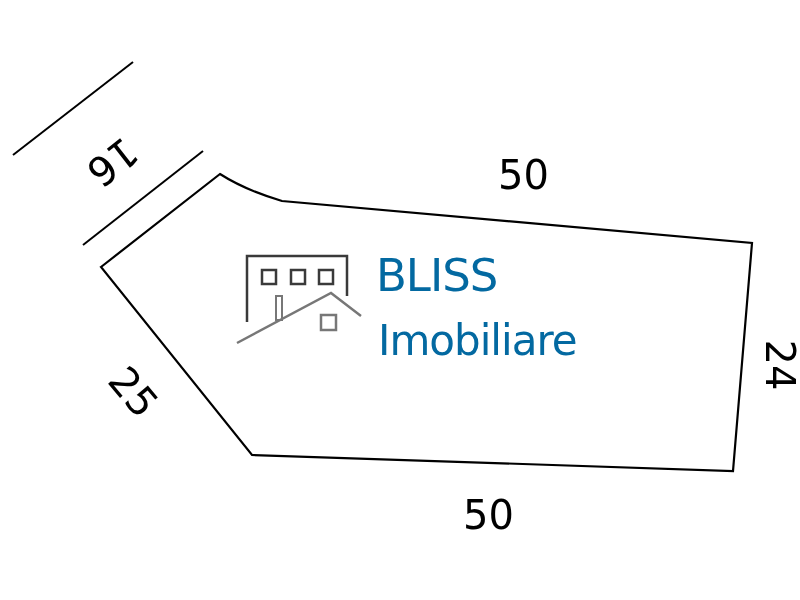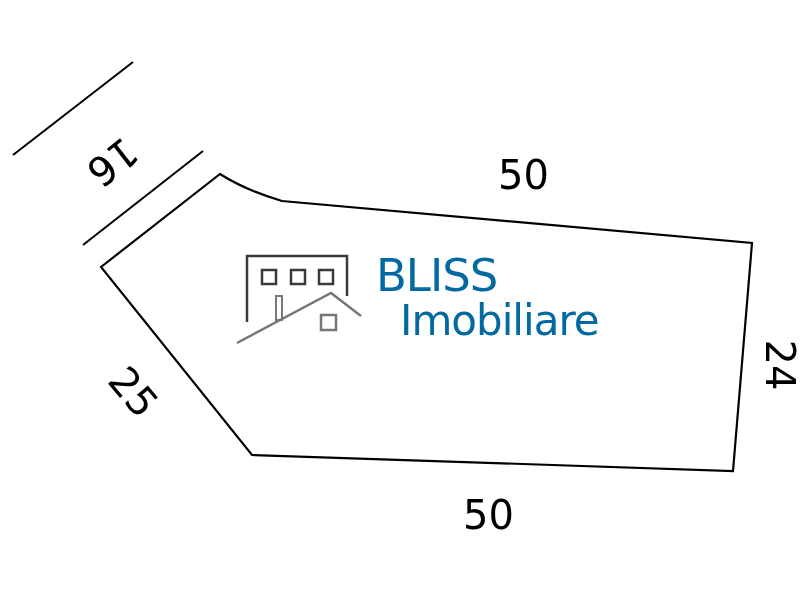--- a/index.html
+++ b/index.html
@@ -23,19 +23,19 @@
     <rect x="262" y="270" width="14" height="14" fill="none" stroke="#3a3a3a" stroke-width="2.5"></rect>
     <rect x="291" y="270" width="14" height="14" fill="none" stroke="#3a3a3a" stroke-width="2.5"></rect>
     <rect x="319" y="270" width="14" height="14" fill="none" stroke="#3a3a3a" stroke-width="2.5"></rect>
     <polyline points="237,343 331,293 361,316" fill="none" stroke="#777" stroke-width="2.5"></polyline>
     <rect x="276" y="296" width="6" height="24" fill="none" stroke="#777" stroke-width="2"></rect>
     <rect x="321" y="315" width="15" height="15" fill="none" stroke="#777" stroke-width="2.5"></rect>
   </g>
 </svg>
 
 <div class="logo-text" style="left:376px; top:253px; font-size:45px; letter-spacing:-1px;">BLISS</div>
-<div class="logo-text" style="left:378px; top:300px; font-size:42px; letter-spacing:-1px;margin-left:22px;">Imobiliare</div>
+<div class="logo-text" style="left:378px; top:320px; font-size:42px; letter-spacing:-1px;">Imobiliare</div>
 
 <div class="dim" style="left:498px; top:155px;">50</div>
 <div class="dim" style="left:463px; top:495px;">50</div>
 <div class="dim" style="left:755px; top:345px; transform:rotate(90deg);">24</div>
 <div class="dim" style="left:108px; top:372px; transform:rotate(50deg);">25</div>
 <div class="dim" style="left:87px; top:142px; transform:rotate(142deg);">16</div>
 
 </body></html>

